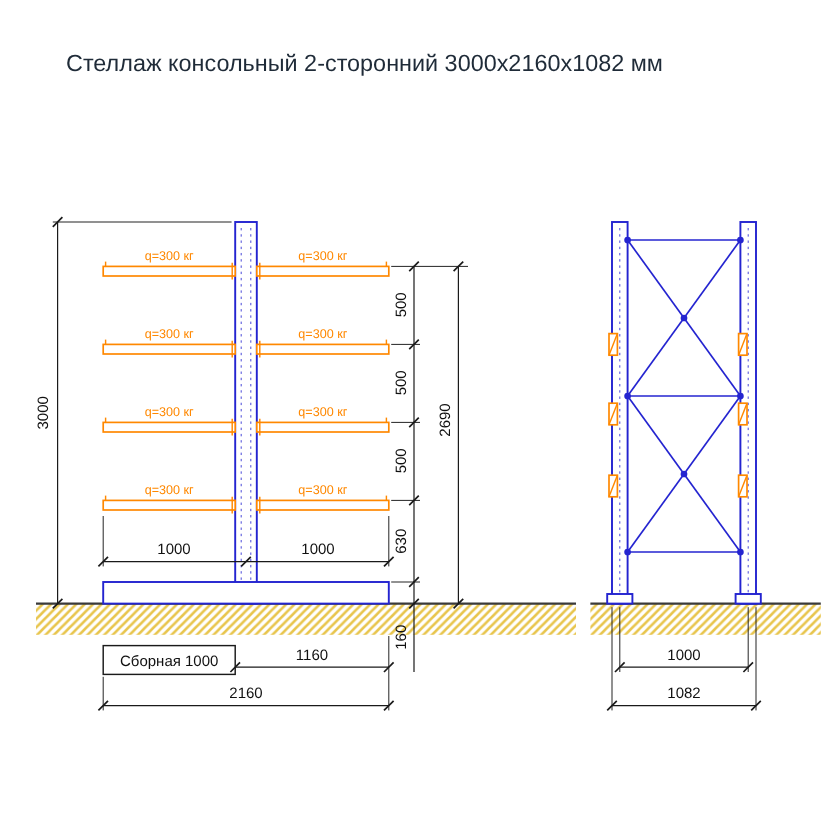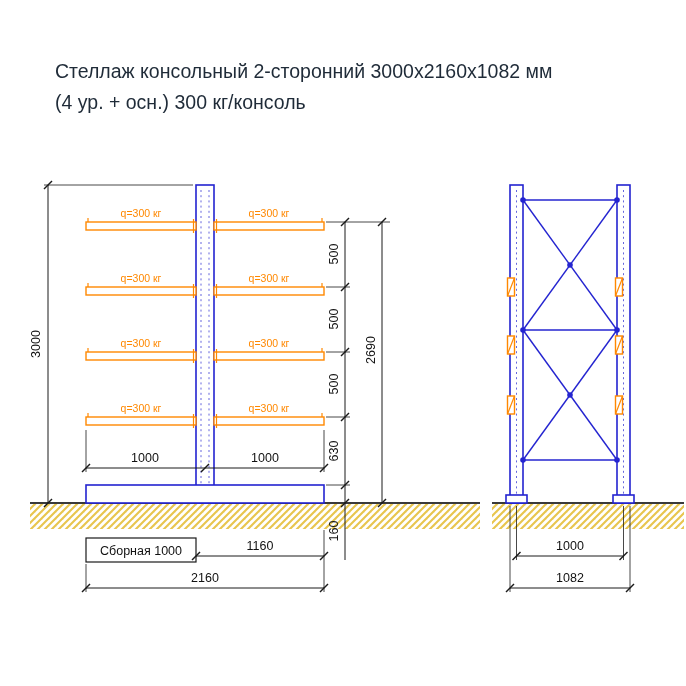--- a/index.html
+++ b/index.html
@@ -1,21 +1,21 @@
 <!DOCTYPE html>
 <html><head>
 <meta charset="utf-8">
 <style>
   html,body{margin:0;padding:0;}
   body{
     width:686px;height:686px;background:#ffffff;position:relative;overflow:hidden;
     font-family:"Liberation Sans", sans-serif;
   }
   .title-block{
-    position:absolute;left:55px;top:56px;color:#1f2b38;
+    position:absolute;left:55px;top:38px;color:#1f2b38;
     font-size:19.5px;line-height:31px;font-weight:400;
   }
   svg{position:absolute;left:0;top:0;}
   .blue{stroke:#2424d0;stroke-width:1.6;fill:#ffffff;}
   .blueline{stroke:#2424d0;stroke-width:1.4;fill:none;}
   .bluethin{stroke:#2424d0;stroke-width:0.7;fill:none;stroke-dasharray:2 3.2;}
   .dotfill{fill:#2424d0;stroke:none;}
   .orange{stroke:#ff8800;stroke-width:1.4;fill:#ffffff;}
   .orangeline{stroke:#ff8800;stroke-width:1.2;fill:none;}
   .dimline{stroke:#1a1a1a;stroke-width:1;fill:none;}
@@ -24,21 +24,20 @@
   .groundline{stroke:#3a3a3a;stroke-width:2;fill:none;}
   .dim-text{fill:#111111;font-family:"Liberation Sans",sans-serif;font-size:12.5px;}
   .q-text{fill:#ff8800;font-family:"Liberation Sans",sans-serif;font-size:10.5px;}
   .box-text{fill:#111111;font-family:"Liberation Sans",sans-serif;font-size:12.5px;}
 </style>
 </head>
 <body>
 
 <div class="title-block">
   <div>Стеллаж консольный 2-сторонний 3000х2160х1082 мм</div>
-  <div>(4 ур. + осн.) 300 кг/консоль</div>
 </div>
 
 <svg width="686" height="686" viewBox="0 0 686 686">
   <defs>
     <path id="tick" d="M-4 4 L4 -4" class="tickline"></path>
     <circle id="dot" r="2.8" class="dotfill"></circle>
     <pattern id="hatch" width="7" height="7" patternUnits="userSpaceOnUse">
       <path d="M0 7 L7 0" stroke="#e8c54d" stroke-width="2.1"></path>
       <path d="M-3.5 3.5 L3.5 -3.5" stroke="#e8c54d" stroke-width="2.1"></path>
       <path d="M3.5 10.5 L10.5 3.5" stroke="#e8c54d" stroke-width="2.1"></path>

